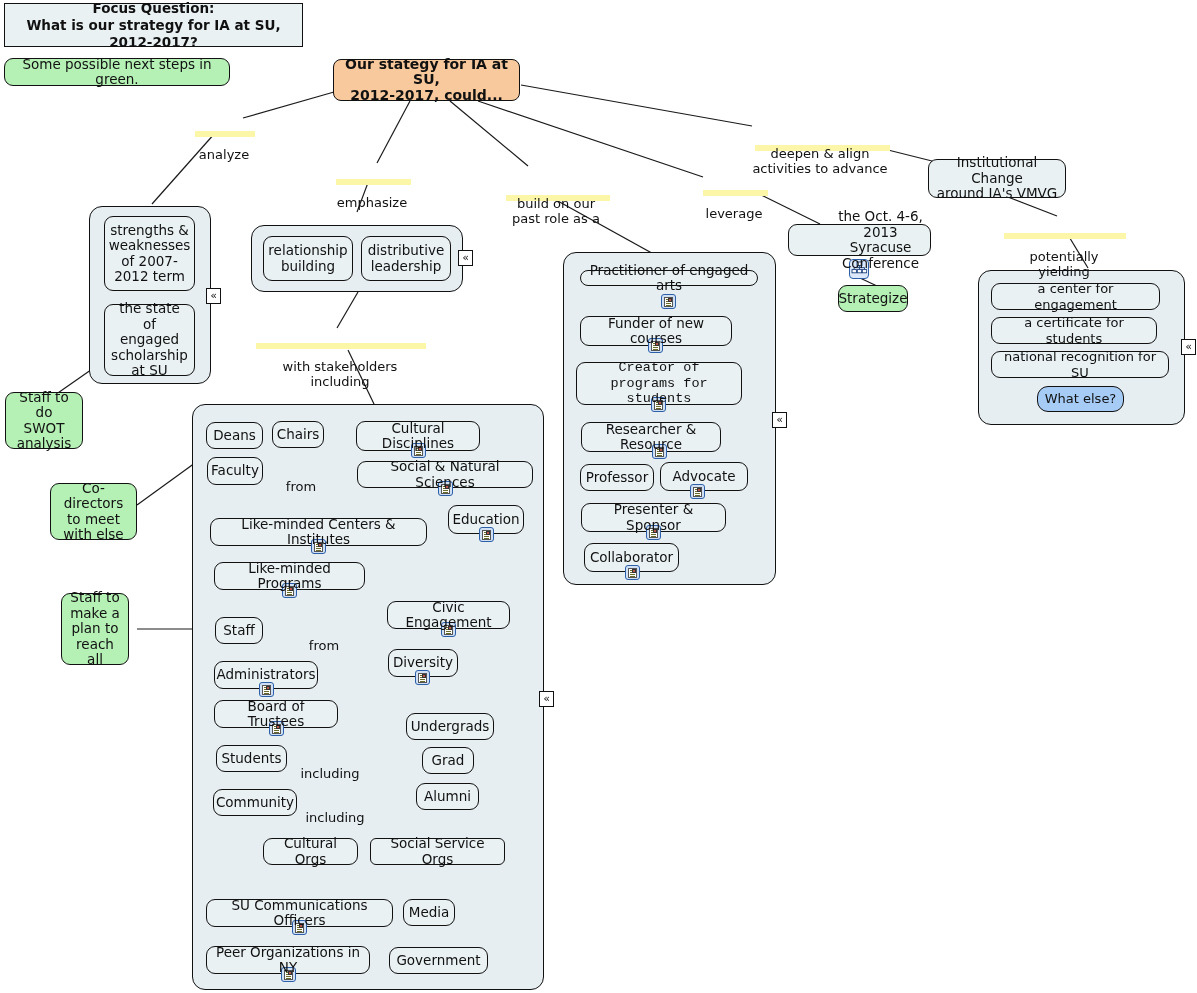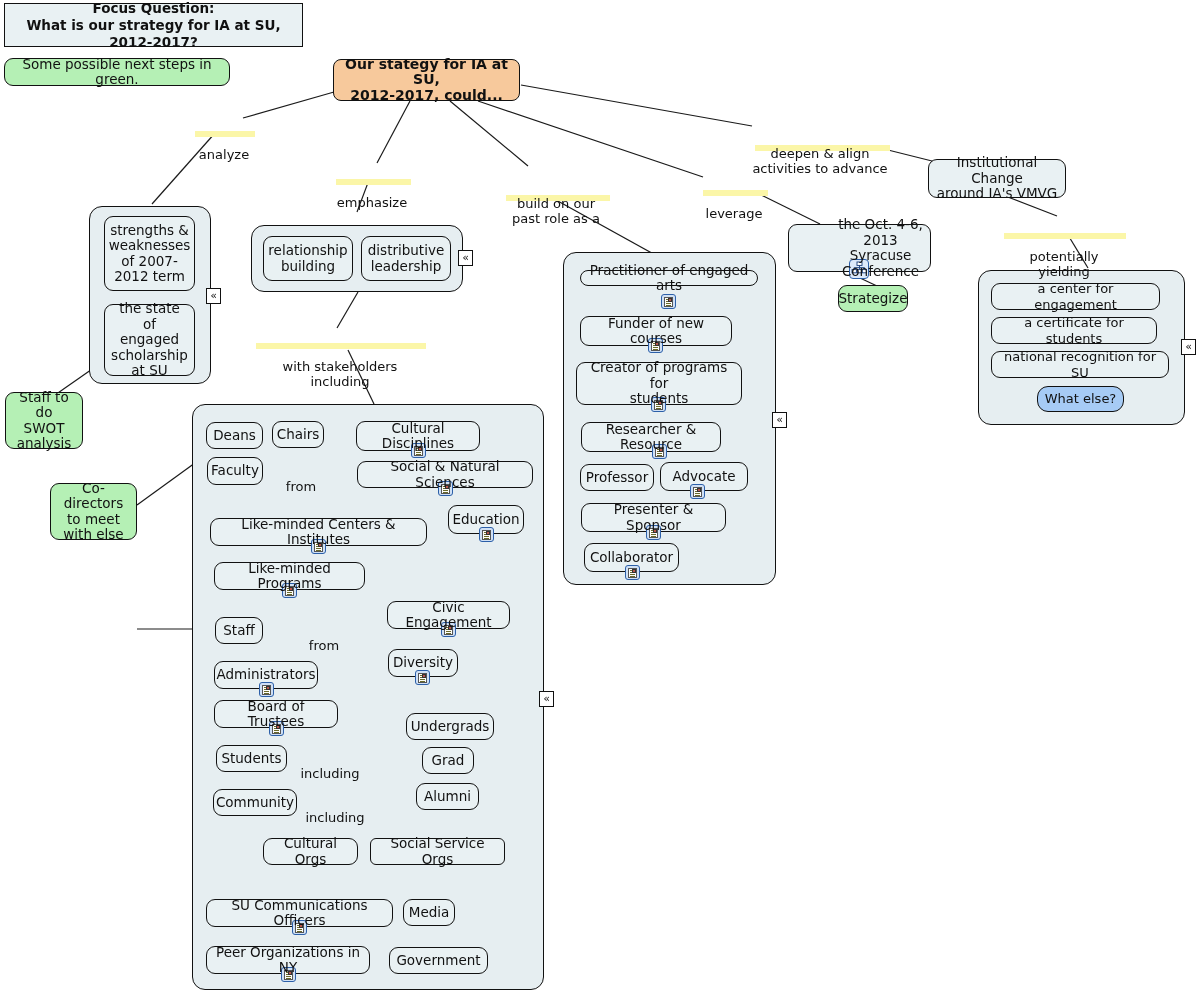--- a/index.html
+++ b/index.html
@@ -284,21 +284,21 @@
       <div class="pg"></div>
     </div>
 
   <div class="node" style="left:580px;top:316px;width:152px;height:30px;">
     <span class="lbltext">Funder of new courses</span>
   </div>
   <div class="resicon" style="left:648px;top:338px;">
       <div class="pg"></div>
     </div>
 
-  <div class="node" style="left:576px;top:362px;width:166px;height:43px;">
+  <div class="node" style="left:576px;top:362px;width:166px;height:43px;font-family:Liberation Mono, monospace;">
     <span class="lbltext">Creator of programs for
 students</span>
   </div>
   <div class="resicon" style="left:651px;top:397px;">
       <div class="pg"></div>
     </div>
 
   <div class="node" style="left:581px;top:422px;width:140px;height:30px;">
     <span class="lbltext">Researcher &amp; Resource</span>
   </div>
@@ -328,21 +328,21 @@
     <span class="lbltext">Collaborator</span>
   </div>
   <div class="resicon" style="left:625px;top:565px;">
       <div class="pg"></div>
     </div>
 
   <div class="handle" style="left:772px;top:412px;">
     <span class="lbltext">«</span>
   </div>
 
-  <div class="node" style="left:788px;top:224px;width:143px;height:48px;padding-left:48px;">
+  <div class="node" style="left:788px;top:224px;width:143px;height:32px;padding-left:48px;">
     <span class="lbltext">the Oct. 4-6, 2013
 Syracuse Conference</span>
   </div>
   <div class="cmicon" style="left:849px;top:259px;">
     <svg width="16" height="16" viewBox="0 0 16 16">
       <rect x="6" y="1" width="5" height="3.4" fill="#ffffff" stroke="#1a3e7a" stroke-width="0.9"></rect>
       <line x1="8.5" y1="4.4" x2="8.5" y2="6.6" stroke="#1a3e7a" stroke-width="0.9"></line>
       <line x1="3.2" y1="6.6" x2="13.5" y2="6.6" stroke="#1a3e7a" stroke-width="0.9"></line>
       <line x1="3.2" y1="6.6" x2="3.2" y2="8.6" stroke="#1a3e7a" stroke-width="0.9"></line>
       <line x1="8.5" y1="6.6" x2="8.5" y2="8.6" stroke="#1a3e7a" stroke-width="0.9"></line>
@@ -381,20 +381,26 @@
   <div class="node green" style="left:5px;top:392px;width:78px;height:57px;">
     <span class="lbltext">Staff to do
 SWOT
 analysis</span>
   </div>
   <div class="node green" style="left:50px;top:483px;width:87px;height:57px;">
     <span class="lbltext">Co-directors
 to meet
 with else</span>
   </div>
+  <div class="node green" style="left:61px;top:593px;width:68px;height:72px;">
+    <span class="lbltext">Staff to
+make a
+plan to
+reach all</span>
+  </div>
 
   <div class="node grp" style="left:192px;top:404px;width:352px;height:586px;"></div>
 
   <div class="node" style="left:206px;top:422px;width:57px;height:27px;">
     <span class="lbltext">Deans</span>
   </div>
   <div class="node" style="left:272px;top:421px;width:52px;height:27px;">
     <span class="lbltext">Chairs</span>
   </div>
   <div class="node" style="left:207px;top:457px;width:56px;height:28px;">

